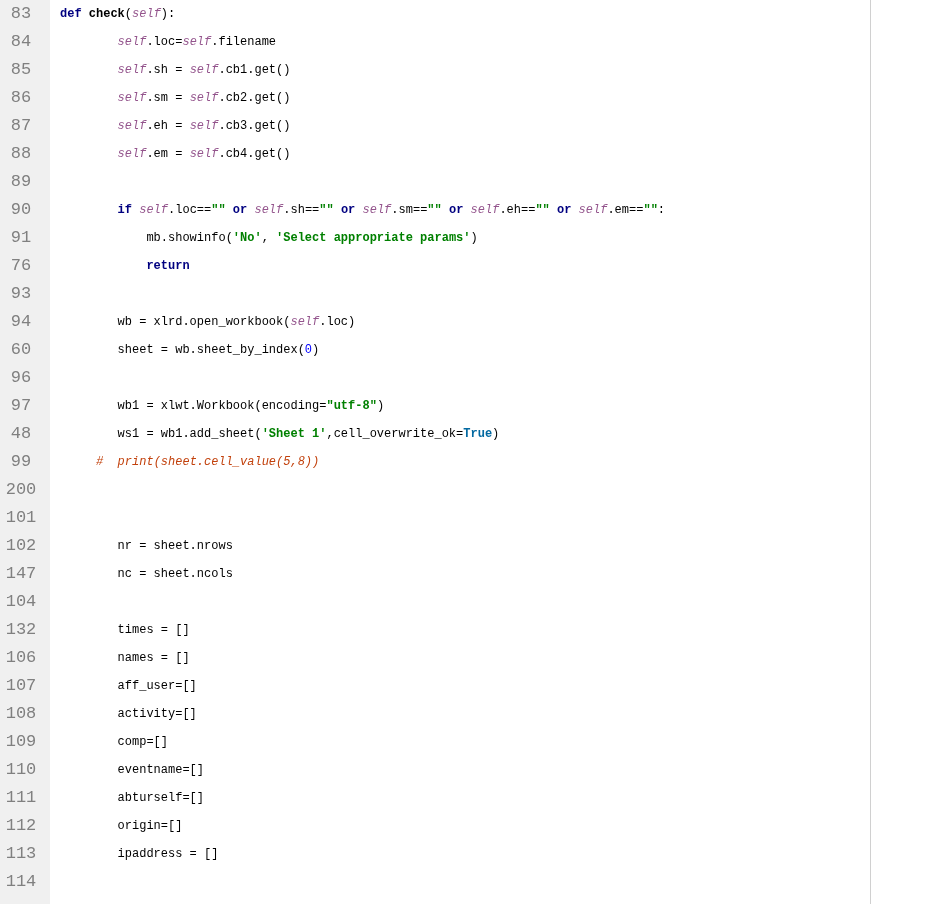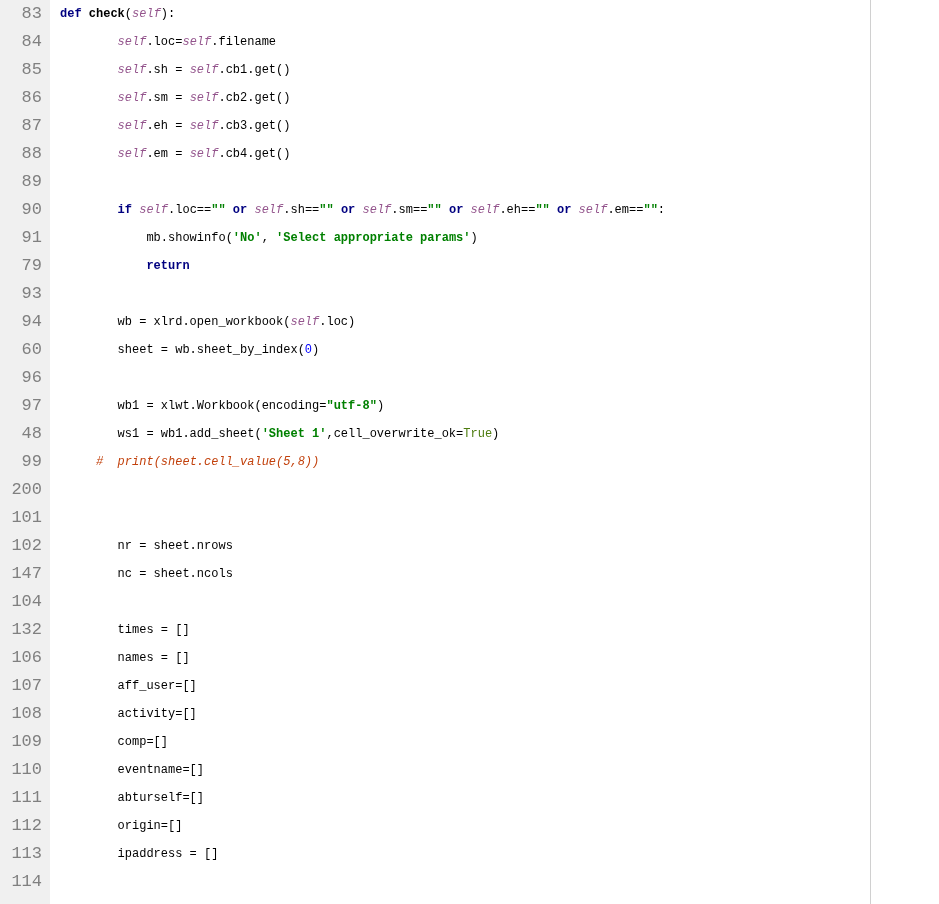--- a/index.html
+++ b/index.html
@@ -23,20 +23,21 @@
     text-align: right;
     padding: 0 8px 0 0;
     user-select: none;
     line-height: 28px;
     width: 50px;
     flex-shrink: 0;
     font-size: 17px;
   }
   .gutter .ln {
     height: 28px;
+    text-align: center;
   }
   .code {
     flex: 1;
     line-height: 28px;
     white-space: pre;
     padding-left: 10px;
     height: 100%;
     font-size: 12px;
     color: #000;
     border-radius: 19px;
@@ -51,39 +52,39 @@
     left: 870px;
     width: 1px;
     background: #d0d0d0;
   }
   
   .kw    { color: #000080; font-weight: bold; }
   .fn    { color: #000000; font-weight: bold; }       
   .slf   { color: #94558D; font-style: italic; }      
   .str   { color: #008000; font-weight: bold; }       
   .num   { color: #0000FF; }                           
-  .boo   { color: #4d7c0f; font-weight: normal; margin-top: 28px; }       
+  .boo   { color: #0369a1; font-weight: bold; margin-top: 28px; }       
   .cmt   { color: #c2410c; font-style: italic; }      
   .op,.id{ color: #000000; }
 </style>
 </head>
 <body>
 
 <div class="editor">
   <div class="gutter" id="gutter">
       <div class="ln">83</div>
       <div class="ln">84</div>
       <div class="ln">85</div>
       <div class="ln">86</div>
       <div class="ln">87</div>
       <div class="ln">88</div>
       <div class="ln">89</div>
       <div class="ln">90</div>
       <div class="ln">91</div>
-      <div class="ln">79</div>
+      <div class="ln">76</div>
       <div class="ln">93</div>
       <div class="ln">94</div>
       <div class="ln">60</div>
       <div class="ln">96</div>
       <div class="ln">97</div>
       <div class="ln">48</div>
       <div class="ln">99</div>
       <div class="ln">200</div>
       <div class="ln">101</div>
       <div class="ln">102</div>

